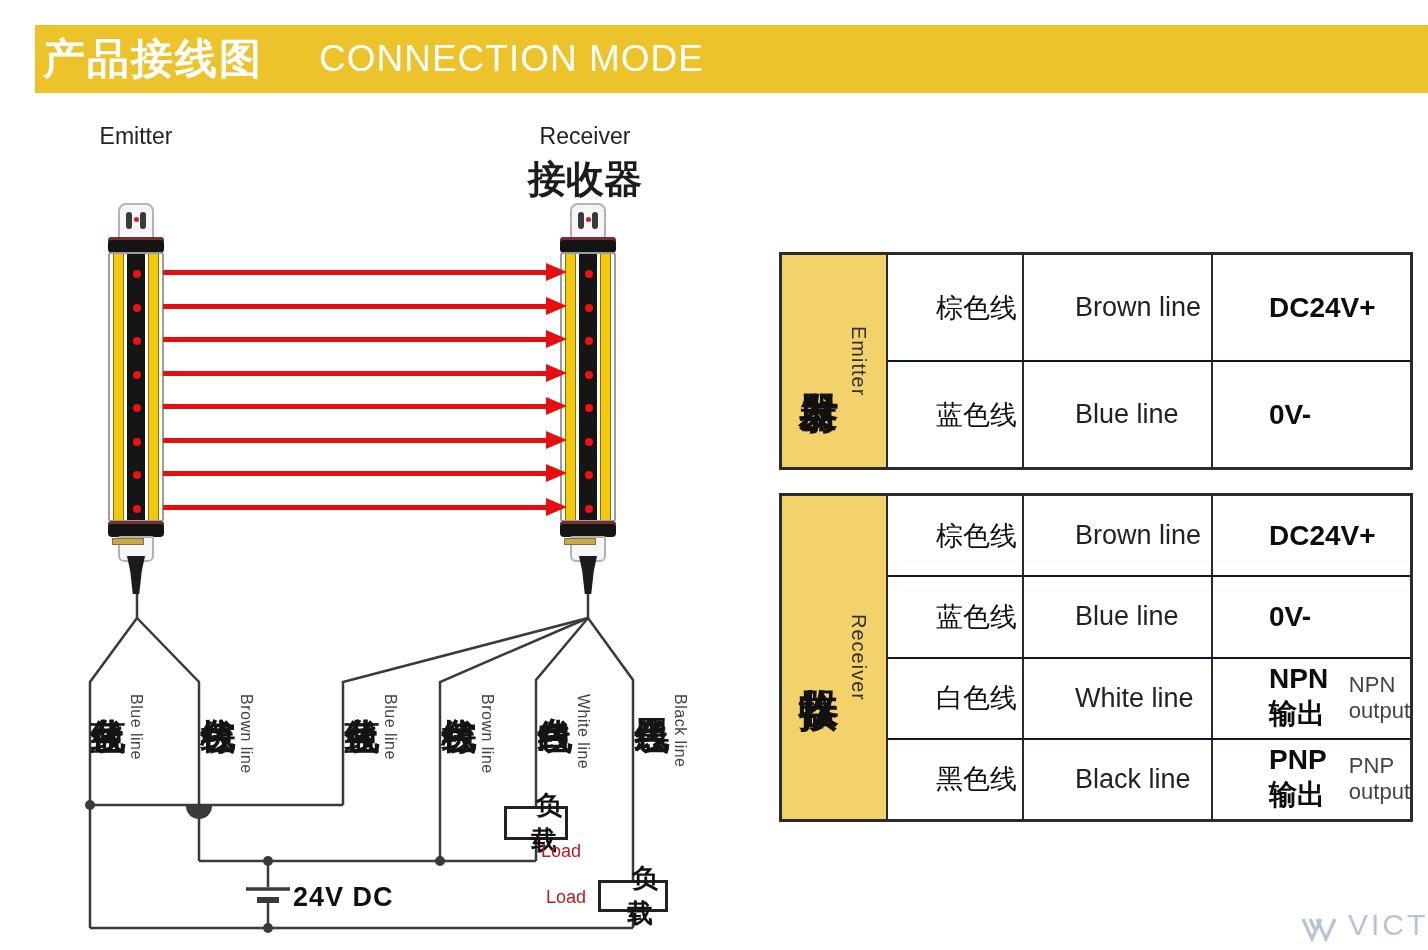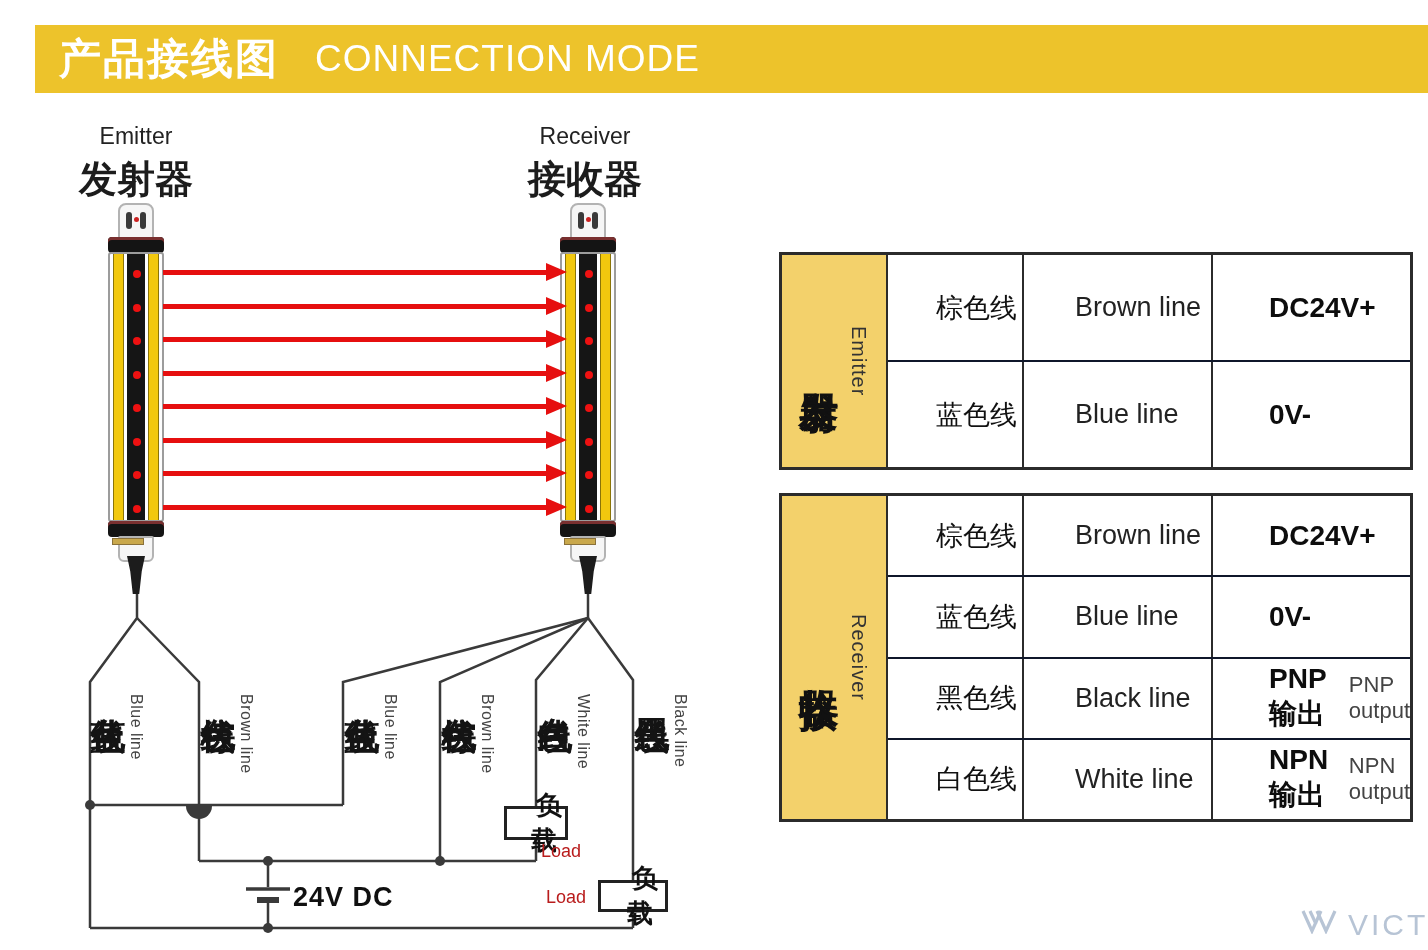--- a/index.html
+++ b/index.html
@@ -3,23 +3,23 @@
 <meta charset="utf-8">
 <style>
   * { margin:0; padding:0; box-sizing:border-box; }
   html,body { width:1428px; height:950px; background:#ffffff; overflow:hidden;
               font-family:"Liberation Sans", sans-serif; }
   .abs { position:absolute; }
   #stage { position:relative; width:1428px; height:950px; background:#fff; }
 
   
   #banner { left:35px; top:25px; width:1393px; height:68px; background:#edc32b;
-            display:flex; align-items:center; padding-left:24px; }
+            display:flex; align-items:center; padding-left:8px; }
   #banner .zh { font-size:42px; font-weight:bold; color:#fff; letter-spacing:2px; }
-  #banner .en { font-size:37px; font-weight:400; color:#fff; margin-left:36px; letter-spacing:1px; }
+  #banner .en { font-size:37px; font-weight:400; color:#fff; margin-left:56px; letter-spacing:1px; }
 
   
   .dev-head { width:220px; text-align:center; color:#1c1c1c; }
   .dev-head .en { font-size:23px; color:#222; }
   .dev-head .zh { font-size:38px; font-weight:600; margin-top:4px; }
 
   
   .device { position:absolute; width:56px; }
   .bracket { position:absolute; left:10px; width:36px; background:#f6f6f6;
              border:2px solid #b3b3b3; }
@@ -68,39 +68,38 @@
   .trows { flex:1; display:flex; flex-direction:column; }
   .trow { flex:1; display:flex; }
   .trow + .trow { border-top:2px solid #0f172a; }
   .cell { display:flex; align-items:center;margin-left:40px; }
   .c-zh { width:96px; border-right:2px solid #2b2b2b; font-size:27px; color:#111; padding-left:8px; }
   .c-en { width:149px; border-right:2px solid #2b2b2b; font-size:27px; color:#222; padding-left:11px; }
   .c-val { flex:1; padding-left:16px; font-size:28px; font-weight:600; color:#0d0d0d; }
   .c-val .ven { font-size:22px; font-weight:400; color:#444; margin-left:20px; }
 
   
-  #wm { position:absolute; left:1300px; top:908px; display:flex; align-items:flex-start; gap:6px;
+  #wm { position:absolute; left:1300px; top:908px; display:flex; align-items:flex-end; gap:6px;
         color:#b7c4d5; }
   #wm .wmtext { font-size:30px; font-weight:300; letter-spacing:3px; }
 
   svg.wiring { position:absolute; left:0; top:0; pointer-events:none; }
 </style>
 </head>
 <body>
 
 <div id="stage">
 
   <div id="banner" class="abs">
     <span class="zh">产品接线图</span>
     <span class="en">CONNECTION MODE</span>
   </div>
 
   <div class="abs dev-head" style="left:26px; top:123px;">
     <div class="en">Emitter</div>
-    <div class="zh">发射器</div>
   </div>
   <div class="abs dev-head" style="left:475px; top:123px;">
     <div class="en">Receiver</div>
     <div class="zh">接收器</div>
   </div>
 
   <svg class="wiring" width="1428" height="950" viewBox="0 0 1428 950">
     <g stroke="#3a3a3a" stroke-width="2.5" fill="none">
       <path d="M137,590 L137,618 M137,618 L90,682 L90,928"></path>
       <path d="M137,618 L199,682 L199,861"></path>
@@ -272,33 +271,33 @@
       </div>
       <div class="trow">
         <div class="cell c-zh">蓝色线</div>
         <div class="cell c-en">Blue line</div>
         <div class="cell c-val">
           <span>0V-</span>
           <span class="ven"></span>
         </div>
       </div>
       <div class="trow">
+        <div class="cell c-zh">白色线</div>
+        <div class="cell c-en">White line</div>
+        <div class="cell c-val">
+          <span>NPN输出</span>
+          <span class="ven">NPN output</span>
+        </div>
+      </div>
+      <div class="trow">
         <div class="cell c-zh">黑色线</div>
         <div class="cell c-en">Black line</div>
         <div class="cell c-val">
           <span>PNP输出</span>
           <span class="ven">PNP output</span>
-        </div>
-      </div>
-      <div class="trow">
-        <div class="cell c-zh">白色线</div>
-        <div class="cell c-en">White line</div>
-        <div class="cell c-val">
-          <span>NPN输出</span>
-          <span class="ven">NPN output</span>
         </div>
       </div>
     </div>
   </div>
 
   <div id="wm">
     <svg width="42" height="26" viewBox="0 0 42 26">
       <g stroke="#b7c4d5" stroke-width="3.2" fill="none">
         <path d="M3,3 L12,23 L21,3"></path>
         <path d="M17,3 L26,23 L35,3"></path>

